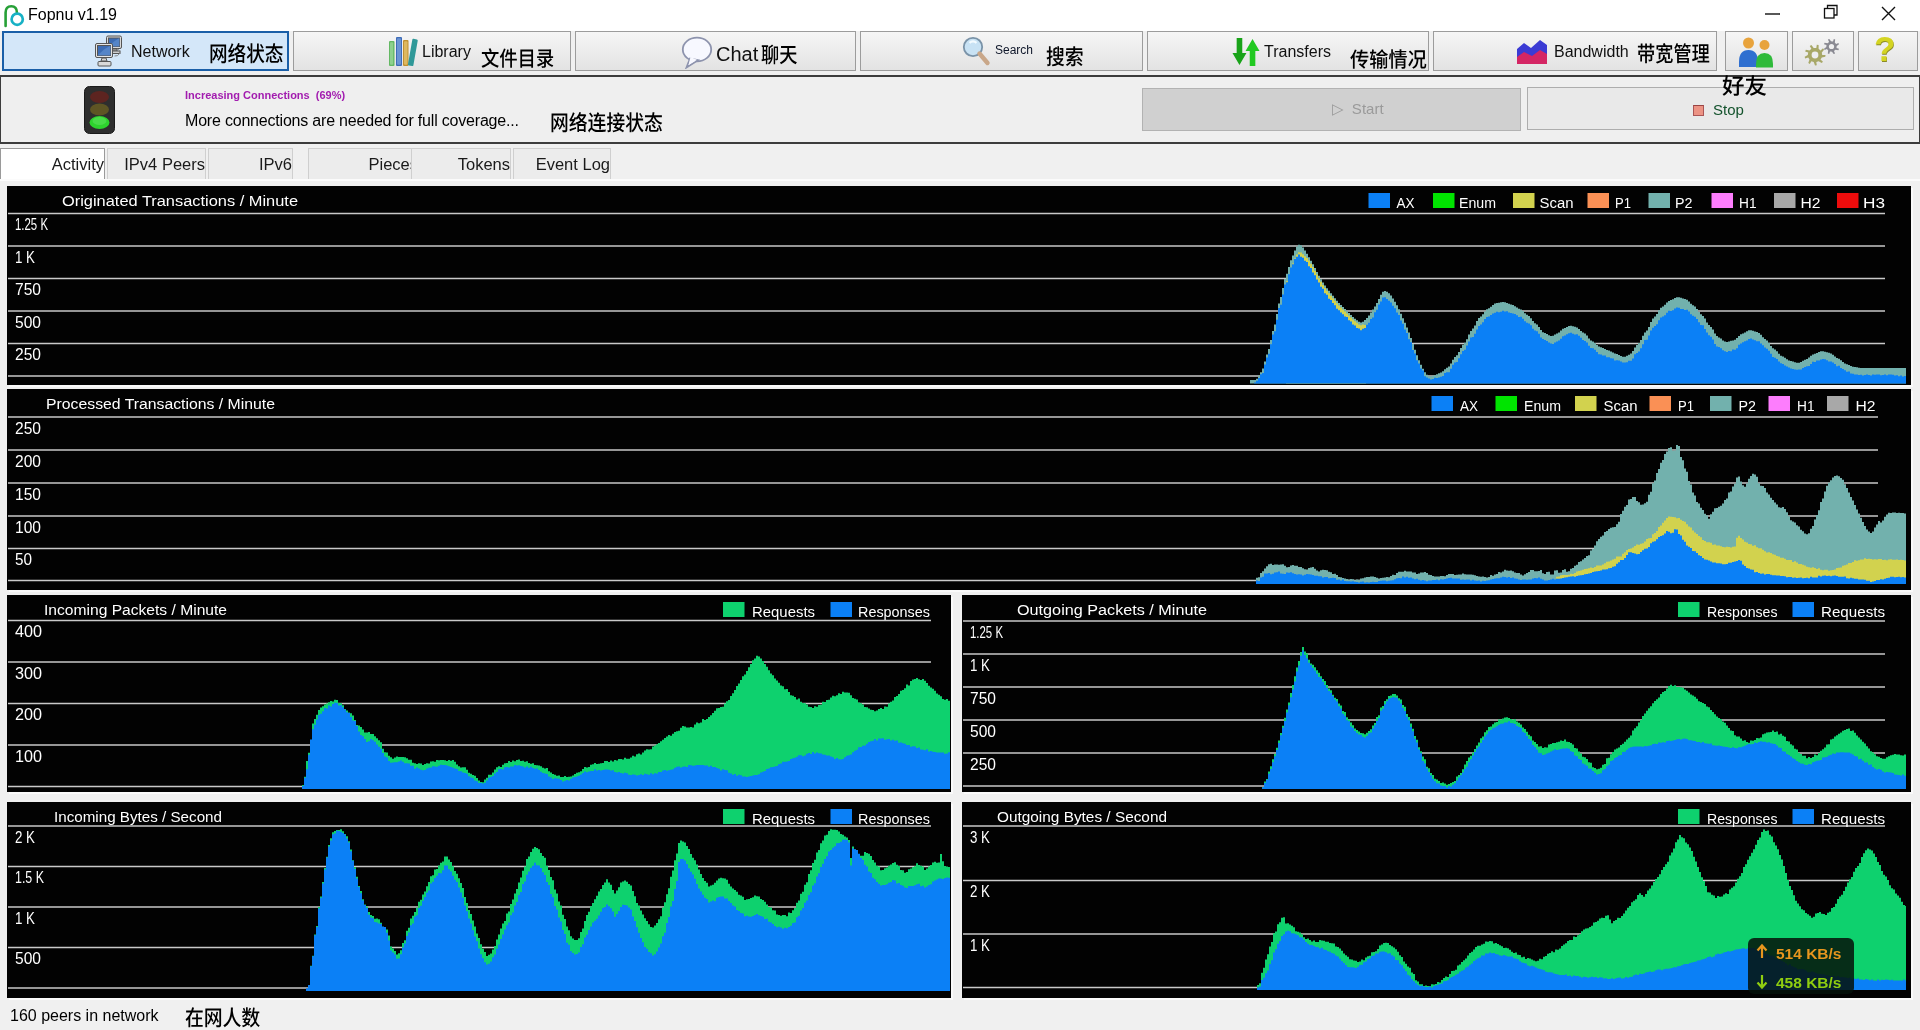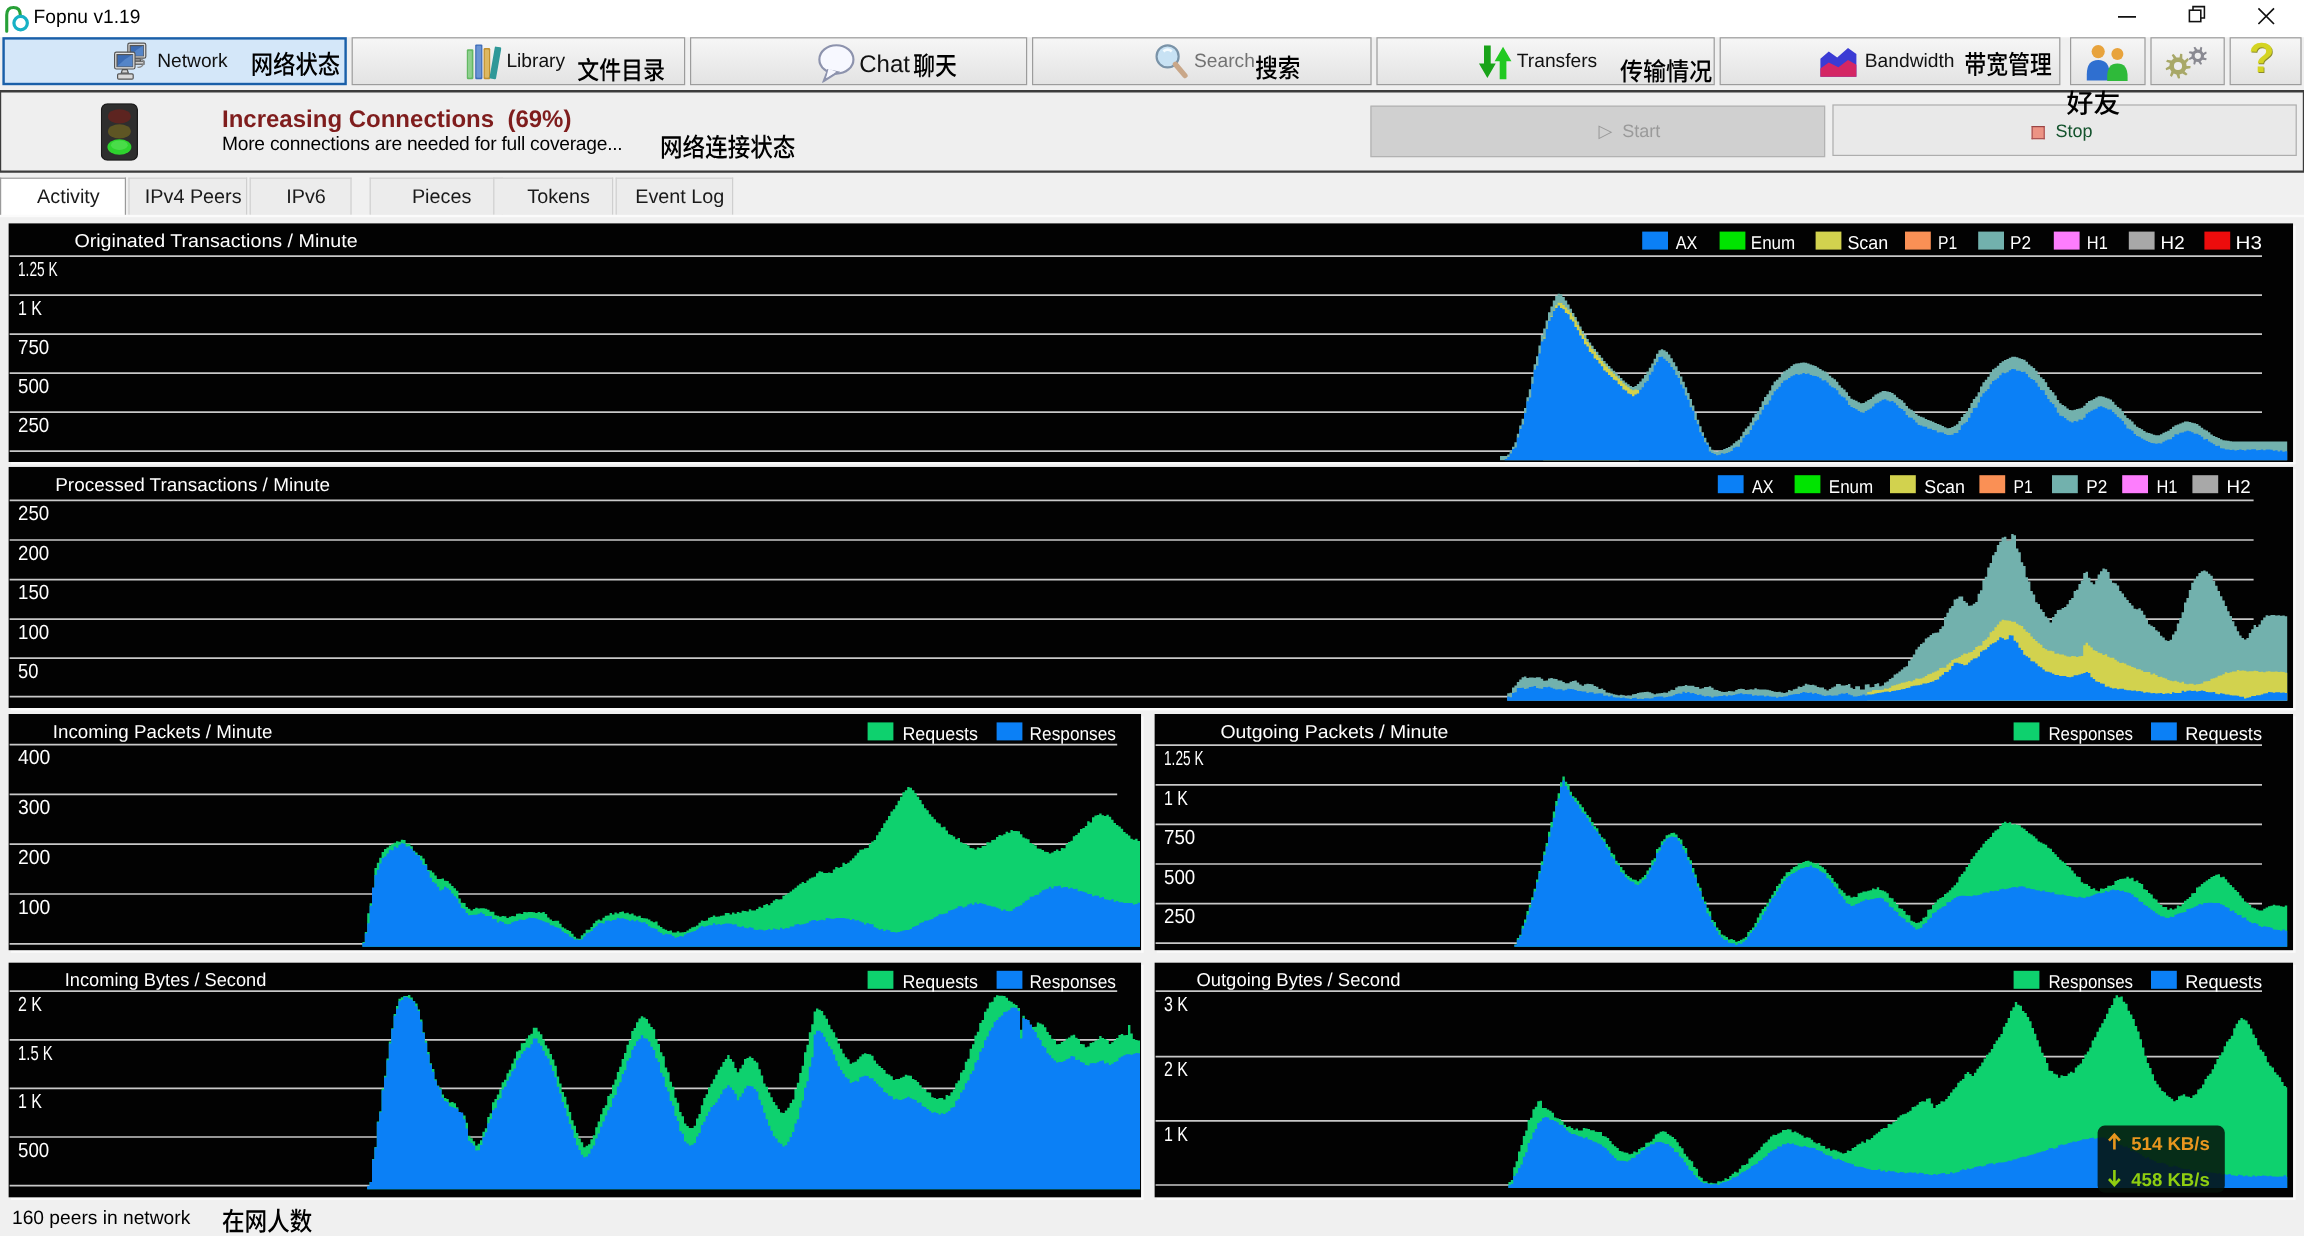--- a/index.html
+++ b/index.html
@@ -1,19 +1,19 @@
 <!DOCTYPE html>
 <html><head><meta charset="utf-8"><style>
 *{margin:0;padding:0;box-sizing:border-box}
 html,body{width:1920px;height:1030px;overflow:hidden;background:#f0f0f0;font-family:"Liberation Sans",sans-serif}
 .abs{position:absolute}
 .chart{position:absolute;box-shadow:2px 2px 0 0 #fafafa}
 svg{display:block}
 .btn{position:absolute;top:31px;height:40px;background:linear-gradient(#f6f6f6,#e3e3e3);border:1px solid #9c9c9c}
-.tab{position:absolute;top:148px;height:31px;background:#ececec;border:1px solid #cfcfcf;border-bottom:none;font-size:16.5px;color:#1a1a1a;text-align:center;padding-left:9px;line-height:30px}
+.tab{position:absolute;top:148px;height:31px;background:#ececec;border:1px solid #cfcfcf;border-bottom:none;font-size:16.5px;color:#1a1a1a;text-align:right;padding-left:9px;line-height:30px}
 text{font-family:"Liberation Sans",sans-serif}
 </style></head><body>
 <div class="abs" style="left:0;top:0;width:1920px;height:31px;background:#fff"></div>
 <svg class="abs" style="left:3px;top:3px" width="24" height="25" viewBox="0 0 24 25">
 <path d="M2.6,23 L2.6,9.5 Q2.6,3.2 8.3,3.2 Q13.9,3.2 13.9,9.5 L13.9,10.5" fill="none" stroke="#27a037" stroke-width="2.6" stroke-linecap="round"></path>
 <circle cx="14.2" cy="16.2" r="5.6" fill="none" stroke="#17b1c5" stroke-width="2.7"></circle>
 </svg>
 <div class="abs" style="left:28px;top:6px;font-size:16px;color:#000">Fopnu v1.19</div>
 <svg class="abs" style="left:1755px;top:0" width="165" height="28">
     <line x1="10" y1="14" x2="25" y2="14" stroke="#111" stroke-width="1.4"></line>
@@ -62,21 +62,21 @@
 <ellipse cx="16" cy="13.5" rx="14.2" ry="11.8" fill="#f7f8ff" stroke="#8d93ad" stroke-width="1.8"></ellipse>
 <path d="M9,22.5 L5.5,31.5 L17,24.2 Z" fill="#f7f8ff" stroke="#8d93ad" stroke-width="1.8"></path>
 <path d="M9.5,21 L16,23.8 L7.5,29 Z" fill="#f7f8ff" stroke="none"></path>
 </svg>
 <div class="abs" style="left:716px;top:43px;font-size:20px;color:#111">Chat</div>
 <svg class="abs" style="left:960px;top:36px" width="32" height="32" viewBox="0 0 32 32">
 <circle cx="13" cy="11" r="9.2" fill="#c8e2f4" stroke="#7a93a8" stroke-width="1.8"></circle>
 <path d="M9.5,6.8 q3.5,-2.8 7,0" fill="none" stroke="#f4fbff" stroke-width="2.2"></path>
 <line x1="19.5" y1="17.5" x2="27.5" y2="27" stroke="#c9a789" stroke-width="4.4" stroke-linecap="round"></line>
 </svg>
-<div class="abs" style="left:995px;top:43px;font-size:16px;color:#737373">Search</div>
+<div class="abs" style="left:995px;top:43px;font-size:12px;color:#0f172a">Search</div>
 <svg class="abs" style="left:1232px;top:35px" width="28" height="34" viewBox="0 0 30 34">
 <path d="M5,2 L11,2 L11,18 L15.5,18 L8,31 L0.5,18 L5,18 Z" fill="#19a319"></path>
 <path d="M19,32 L25,32 L25,16 L29.5,16 L22,3 L14.5,16 L19,16 Z" fill="#21c921"></path>
 </svg>
 <div class="abs" style="left:1264px;top:43px;font-size:16px;color:#111">Transfers</div>
 <svg class="abs" style="left:1516px;top:39px" width="32" height="26" viewBox="0 0 32 26">
 <path d="M1,25 L1,10 L8,4 L15,9 L24,1 L31,6 L31,25 Z" fill="#3b3bd4"></path>
 <path d="M1,25 L1,18 L8,13 L16,17 L24,11 L31,15 L31,25 Z" fill="#d42664"></path>
 </svg>
 <div class="abs" style="left:1554px;top:43px;font-size:16px;color:#111">Bandwidth</div>
@@ -94,21 +94,21 @@
   </svg>
 <div class="abs" style="left:1874px;top:29px;font-size:35px;font-weight:bold;color:#d4d422;text-shadow:0.5px 0.5px 0 #8a8a2a">?</div>
 <div class="abs" style="left:0;top:75px;width:1920px;height:69px;background:#efefef;border:2px solid #3c3c3c;border-left-width:1px;border-right-width:1px"></div>
 <svg class="abs" style="left:84px;top:86px" width="31" height="48" viewBox="0 0 31 48">
 <rect x="0.5" y="0.5" width="30" height="47" rx="5" fill="#2e2e2e" stroke="#1a1a1a"></rect>
 <ellipse cx="15.5" cy="11" rx="9.5" ry="6" fill="#5d2420"></ellipse>
 <ellipse cx="15.5" cy="23.5" rx="9.5" ry="6" fill="#5e5524"></ellipse>
 <ellipse cx="15.5" cy="36.5" rx="10" ry="6.5" fill="#2ed32e"></ellipse>
 <ellipse cx="15.5" cy="35" rx="7" ry="4" fill="#55e055" opacity="0.7"></ellipse>
 </svg>
-<div class="abs" style="left:185px;top:89px;font-size:20px;font-weight:bold;color:#7f1d1d">Increasing Connections&nbsp; (69%)</div>
+<div class="abs" style="left:185px;top:89px;font-size:11px;font-weight:bold;color:#a21caf">Increasing Connections&nbsp; (69%)</div>
 <div class="abs" style="left:185px;top:112px;font-size:16px;letter-spacing:-0.2px;color:#000000">More connections are needed for full coverage...</div>
 <div class="abs" style="left:1142px;top:88px;width:379px;height:43px;background:#d0d0d0;border:1px solid #b2b2b2"></div>
 <div class="abs" style="left:1332px;top:100px;width:200px;height:24px;font-size:15px;color:#9a9a9a">▷&nbsp;&nbsp;Start</div>
 <div class="abs" style="left:1527px;top:87px;width:387px;height:43px;background:#e9e9e9;border:1px solid #adadad"></div>
 <div class="abs" style="left:1693px;top:105px;width:11px;height:11px;background:#ec9384;border:1px solid #a55; border-top-color:#944">​</div>
 <div class="abs" style="left:1713px;top:101px;font-size:15px;color:#14532d">Stop</div>
 <div class="tab" style="left:0px;width:105px;background:#fff;border-color:#9a9a9a;height:32px">Activity</div>
 <div class="tab" style="left:107px;width:99px">IPv4 Peers</div>
 <div class="tab" style="left:208px;width:85px">IPv6 Peers</div>
 <div class="tab" style="left:308px;width:111px">Pieces</div>

